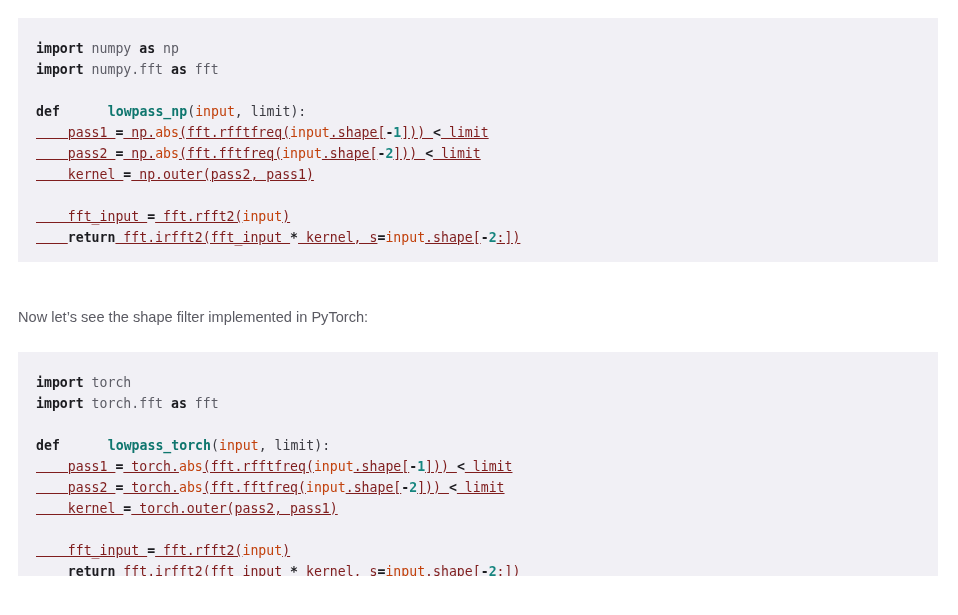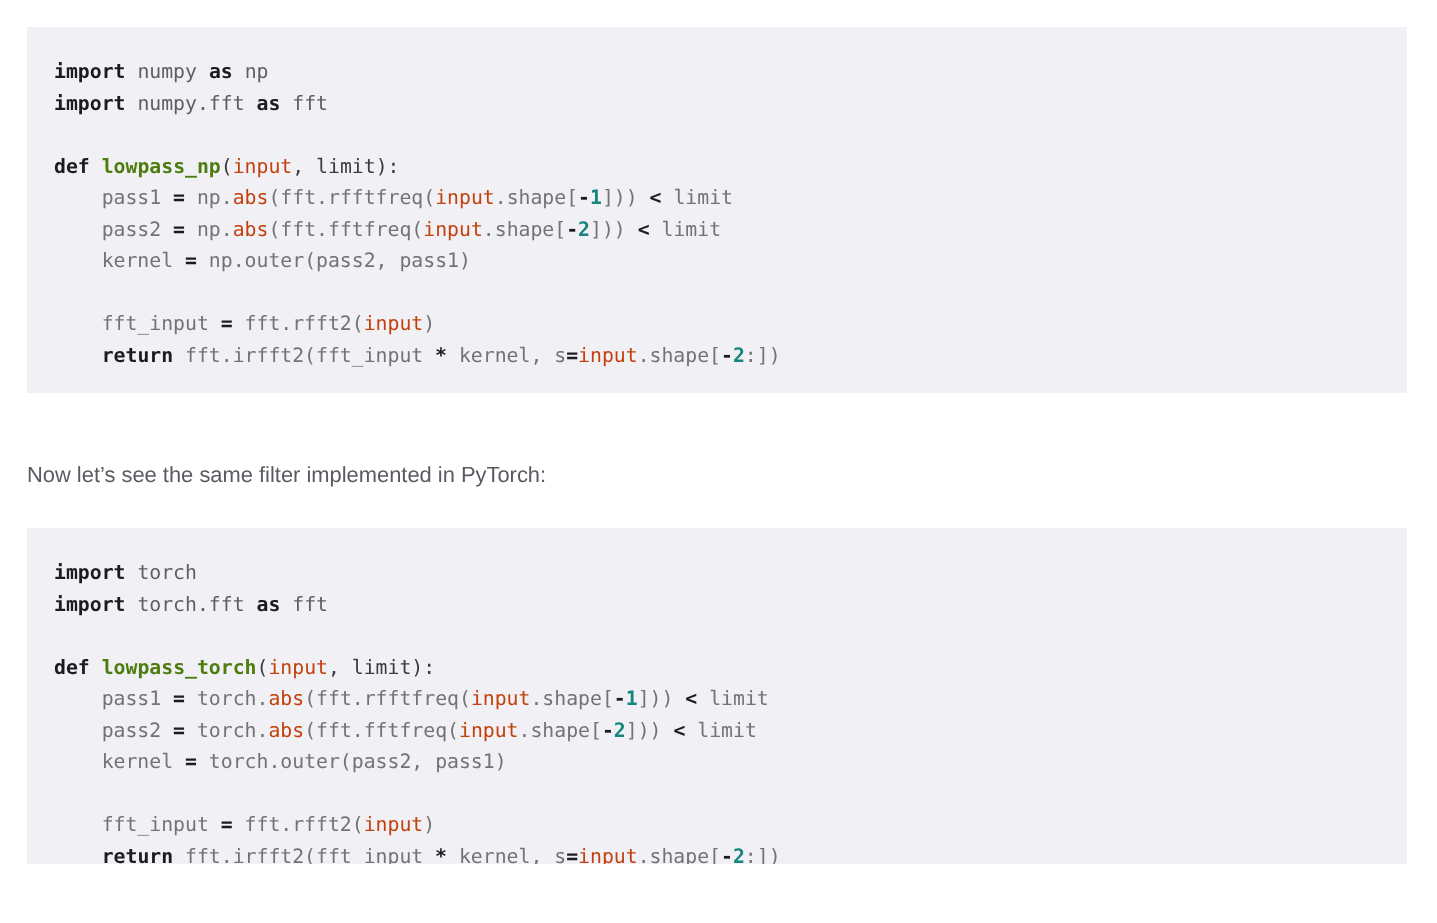--- a/index.html
+++ b/index.html
@@ -42,23 +42,23 @@
   }
   .code-line {
     display: block;
     height: 21px;
     white-space: pre;
   }
   .code-line.blank { height: 21px; }
 
   
   .tok-kw      { color: #1c1c20; font-weight: bold; }
-  .tok-func    { color: #4d7c0f; font-weight: bold; }
+  .tok-func    { color: #0f766e; font-weight: bold; margin-left: 40px; }
   .tok-builtin { color: #c2410c; }
-  .tok-name    { color: #737373; }
+  .tok-name    { color: #7f1d1d; text-decoration: underline; }
   .tok-mod     { color: #5d5d66; }
   .tok-num     { color: #16857f; font-weight: bold; }
   .tok-op      { color: #1c1c20; font-weight: bold; }
   .tok-punc    { color: #3b3b42; }
 
   .paragraph {
     position: absolute;
     left: 18px;
     top: 307px;
     font-family: "Liberation Sans", sans-serif;
@@ -70,19 +70,19 @@
 </style>
 </head>
 <body>
 
 <div class="page">
 
   <div class="code-block" id="code-block-numpy">
     <pre class="code-pre"><span class="code-line"><span class="tok-kw">import</span><span class="tok-punc"> </span><span class="tok-mod">numpy</span><span class="tok-punc"> </span><span class="tok-kw">as</span><span class="tok-punc"> </span><span class="tok-mod">np</span></span><span class="code-line"><span class="tok-kw">import</span><span class="tok-punc"> </span><span class="tok-mod">numpy.fft</span><span class="tok-punc"> </span><span class="tok-kw">as</span><span class="tok-punc"> </span><span class="tok-mod">fft</span></span><span class="code-line blank">​</span><span class="code-line"><span class="tok-kw">def</span><span class="tok-punc"> </span><span class="tok-func">lowpass_np</span><span class="tok-punc">(</span><span class="tok-builtin">input</span><span class="tok-punc">, limit):</span></span><span class="code-line"><span class="tok-name">    pass1 </span><span class="tok-op">=</span><span class="tok-name"> np.</span><span class="tok-builtin">abs</span><span class="tok-name">(fft.rfftfreq(</span><span class="tok-builtin">input</span><span class="tok-name">.shape[</span><span class="tok-op">-</span><span class="tok-num">1</span><span class="tok-name">])) </span><span class="tok-op">&lt;</span><span class="tok-name"> limit</span></span><span class="code-line"><span class="tok-name">    pass2 </span><span class="tok-op">=</span><span class="tok-name"> np.</span><span class="tok-builtin">abs</span><span class="tok-name">(fft.fftfreq(</span><span class="tok-builtin">input</span><span class="tok-name">.shape[</span><span class="tok-op">-</span><span class="tok-num">2</span><span class="tok-name">])) </span><span class="tok-op">&lt;</span><span class="tok-name"> limit</span></span><span class="code-line"><span class="tok-name">    kernel </span><span class="tok-op">=</span><span class="tok-name"> np.outer(pass2, pass1)</span></span><span class="code-line blank">​</span><span class="code-line"><span class="tok-name">    fft_input </span><span class="tok-op">=</span><span class="tok-name"> fft.rfft2(</span><span class="tok-builtin">input</span><span class="tok-name">)</span></span><span class="code-line"><span class="tok-name">    </span><span class="tok-kw">return</span><span class="tok-name"> fft.irfft2(fft_input </span><span class="tok-op">*</span><span class="tok-name"> kernel, s</span><span class="tok-op">=</span><span class="tok-builtin">input</span><span class="tok-name">.shape[</span><span class="tok-op">-</span><span class="tok-num">2</span><span class="tok-name">:])</span></span></pre>
   </div>
 
-  <div class="paragraph">Now let’s see the same filter implemented in PyTorch:</div>
+  <div class="paragraph">Now let’s see the shape filter implemented in PyTorch:</div>
 
   <div class="code-block" id="code-block-torch">
     <pre class="code-pre"><span class="code-line"><span class="tok-kw">import</span><span class="tok-punc"> </span><span class="tok-mod">torch</span></span><span class="code-line"><span class="tok-kw">import</span><span class="tok-punc"> </span><span class="tok-mod">torch.fft</span><span class="tok-punc"> </span><span class="tok-kw">as</span><span class="tok-punc"> </span><span class="tok-mod">fft</span></span><span class="code-line blank">​</span><span class="code-line"><span class="tok-kw">def</span><span class="tok-punc"> </span><span class="tok-func">lowpass_torch</span><span class="tok-punc">(</span><span class="tok-builtin">input</span><span class="tok-punc">, limit):</span></span><span class="code-line"><span class="tok-name">    pass1 </span><span class="tok-op">=</span><span class="tok-name"> torch.</span><span class="tok-builtin">abs</span><span class="tok-name">(fft.rfftfreq(</span><span class="tok-builtin">input</span><span class="tok-name">.shape[</span><span class="tok-op">-</span><span class="tok-num">1</span><span class="tok-name">])) </span><span class="tok-op">&lt;</span><span class="tok-name"> limit</span></span><span class="code-line"><span class="tok-name">    pass2 </span><span class="tok-op">=</span><span class="tok-name"> torch.</span><span class="tok-builtin">abs</span><span class="tok-name">(fft.fftfreq(</span><span class="tok-builtin">input</span><span class="tok-name">.shape[</span><span class="tok-op">-</span><span class="tok-num">2</span><span class="tok-name">])) </span><span class="tok-op">&lt;</span><span class="tok-name"> limit</span></span><span class="code-line"><span class="tok-name">    kernel </span><span class="tok-op">=</span><span class="tok-name"> torch.outer(pass2, pass1)</span></span><span class="code-line blank">​</span><span class="code-line"><span class="tok-name">    fft_input </span><span class="tok-op">=</span><span class="tok-name"> fft.rfft2(</span><span class="tok-builtin">input</span><span class="tok-name">)</span></span><span class="code-line"><span class="tok-name">    </span><span class="tok-kw">return</span><span class="tok-name"> fft.irfft2(fft_input </span><span class="tok-op">*</span><span class="tok-name"> kernel, s</span><span class="tok-op">=</span><span class="tok-builtin">input</span><span class="tok-name">.shape[</span><span class="tok-op">-</span><span class="tok-num">2</span><span class="tok-name">:])</span></span></pre>
   </div>
 
 </div>
 
 </body></html>

